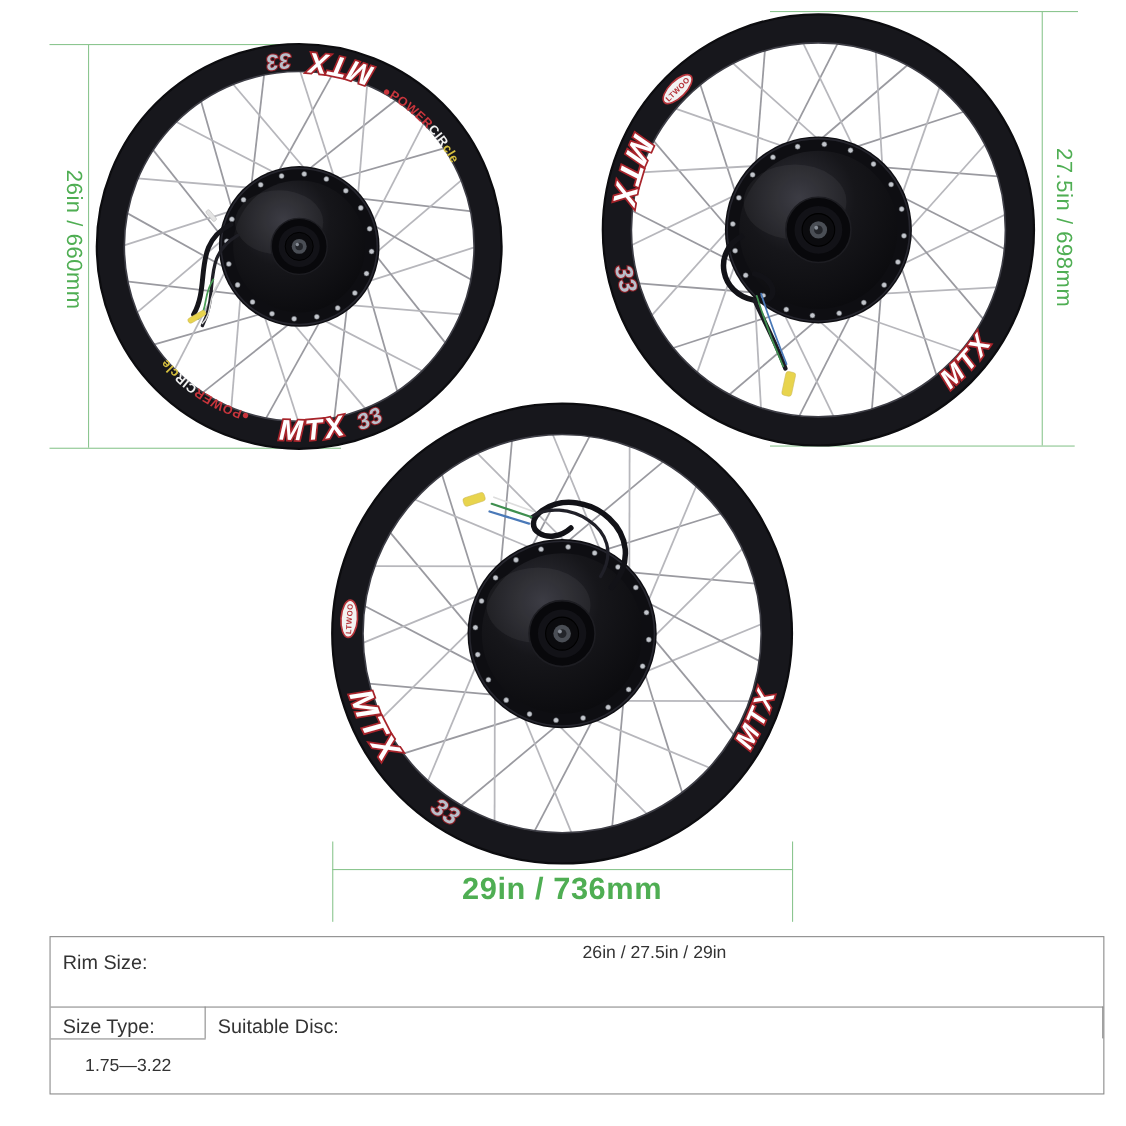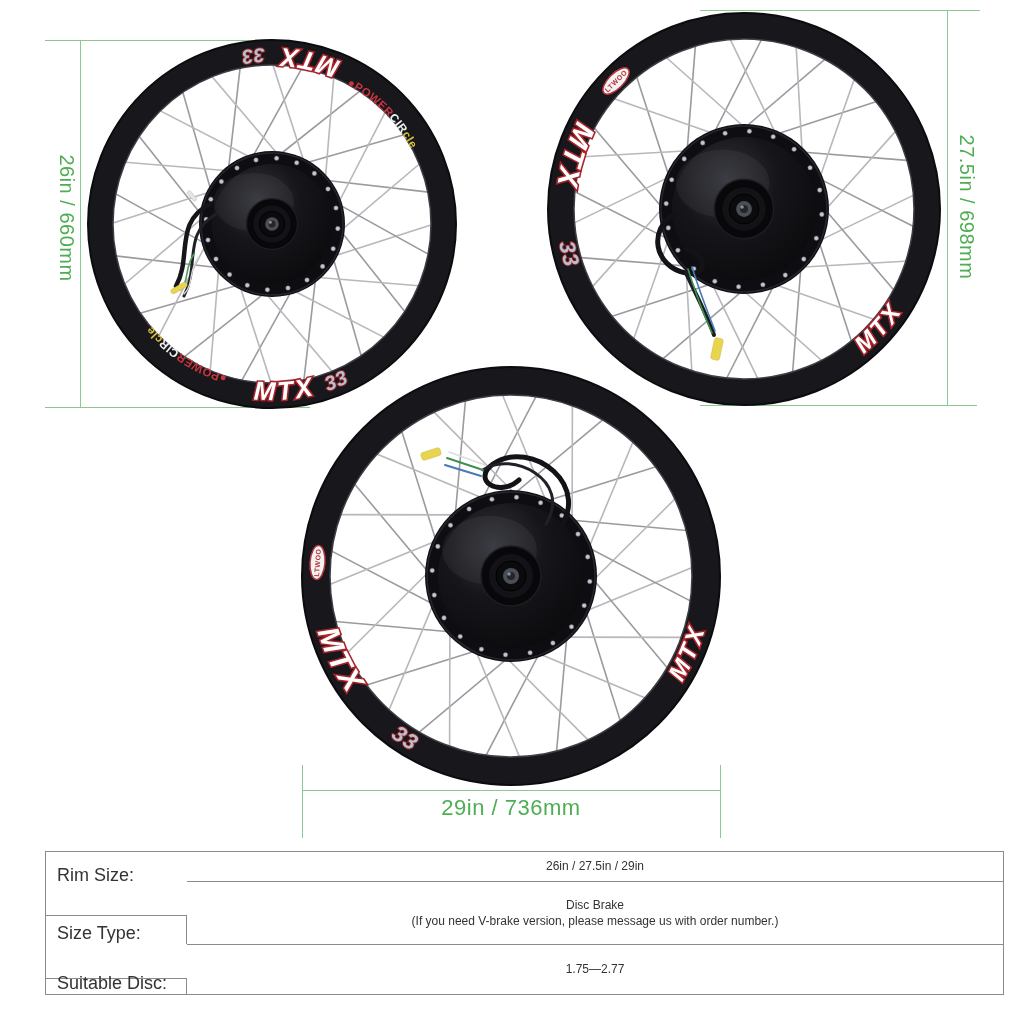--- a/index.html
+++ b/index.html
@@ -5,30 +5,30 @@
   html,body{margin:0;padding:0;background:#fff;}
   #stage{position:relative;width:1024px;height:1024px;background:#ffffff;overflow:hidden;
          font-family:"Liberation Sans",sans-serif;}
   .wheel{position:absolute;}
   .dim-line{position:absolute;background:#8cc690;}
   .dim-line.h{height:1px;}
   .dim-line.v{width:1px;}
   .dim-label{position:absolute;color:#4fae53;font-size:20px;letter-spacing:.5px;
              white-space:nowrap;transform:translate(-50%,-50%);}
   .dim-label.rot{transform:translate(-50%,-50%) rotate(90deg);}
-  .dim-label.big{font-size:22px;}
+  .dim-label.big{font-size:28px;font-weight:bold;}
 
   .spec-table{position:absolute;left:45px;top:851px;width:957px;
               border:1px solid #8b8b8b;display:grid;
               grid-template-columns:141px 1fr;grid-template-rows:29px 63px 50px;
               color:#333;box-sizing:content-box;}
   .t-label{border-right:1px solid #8b8b8b;display:flex;align-items:flex-end;
            padding-left:11px;font-size:18px;margin-top:34px;}
   .t-value{display:flex;flex-direction:column;align-items:center;justify-content:center;
-           text-align:right;font-size:12px;line-height:1.35;}
+           text-align:right;font-size:16px;line-height:1.35;}
   .r2{border-top:1px solid #8b8b8b;}
 </style>
 </head>
 <body>
 
 <div id="stage">
 
   <div class="dim-line h" style="left:45px;top:40px;width:212px"></div>
   <div class="dim-line v" style="left:80px;top:40px;height:367px"></div>
   <div class="dim-line h" style="left:45px;top:407px;width:265px"></div>
@@ -48,30 +48,26 @@
     <div class="t-label">
         <span>Rim Size:</span>
       </div>
     <div class="t-value">
         <span>26in / 27.5in / 29in</span>
       </div>
 
     <div class="t-label r2">
         <span>Size Type:</span>
       </div>
-    <div class="t-value r2">
-      <span>Disc Brake</span>
-      <span>(If you need V-brake version, please message us with order number.)</span>
-    </div>
 
     <div class="t-label r2">
         <span>Suitable Disc:</span>
       </div>
     <div class="t-value r2">
-        <span>1.75—2.77</span>
+        <span>1.75—3.22</span>
       </div>
   </div>
 <svg width="452" height="452" viewBox="0 0 452 452" class="wheel" style="left:46px;top:-2px">
       <defs>
         <radialGradient id="w26g" cx="38%" cy="30%" r="78%">
           <stop offset="0%" stop-color="#32323a"></stop>
           <stop offset="45%" stop-color="#16161a"></stop>
           <stop offset="100%" stop-color="#0a0a0d"></stop>
         </radialGradient>
         <path id="w26ccw" d="M 402 226 A 176 176 0 1 0 50 226 A 176 176 0 1 0 402 226" fill="none"></path>

